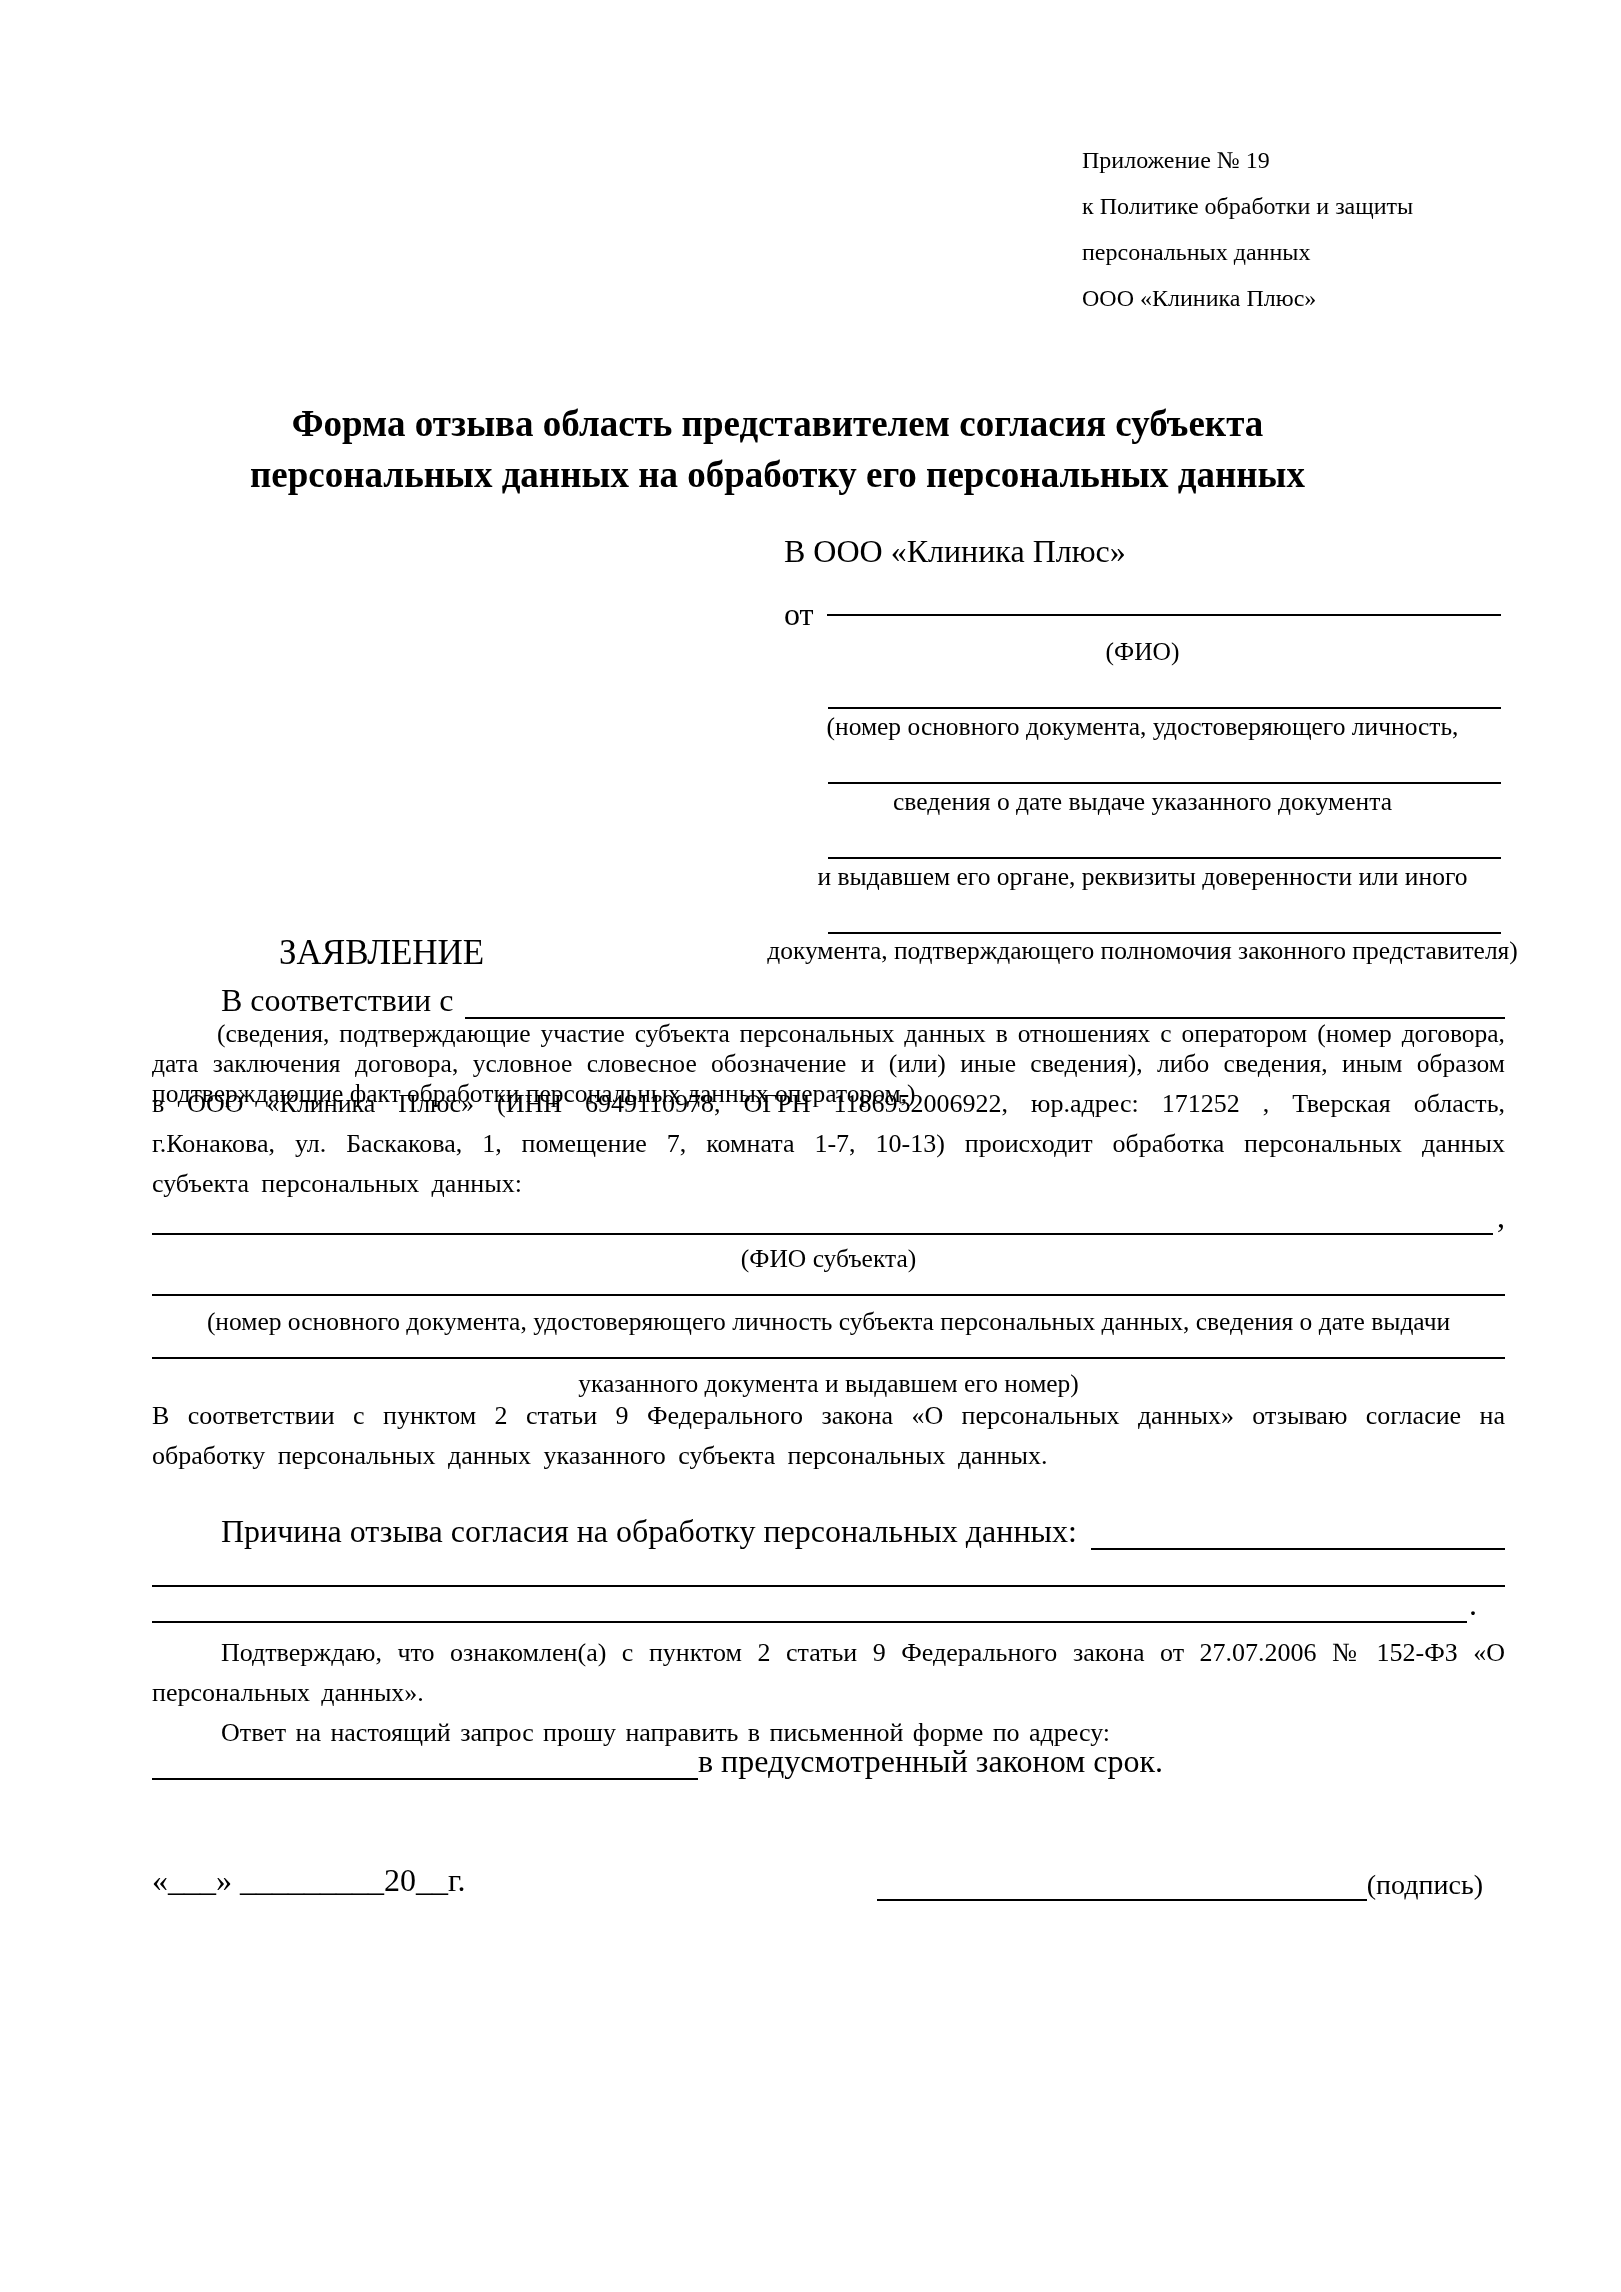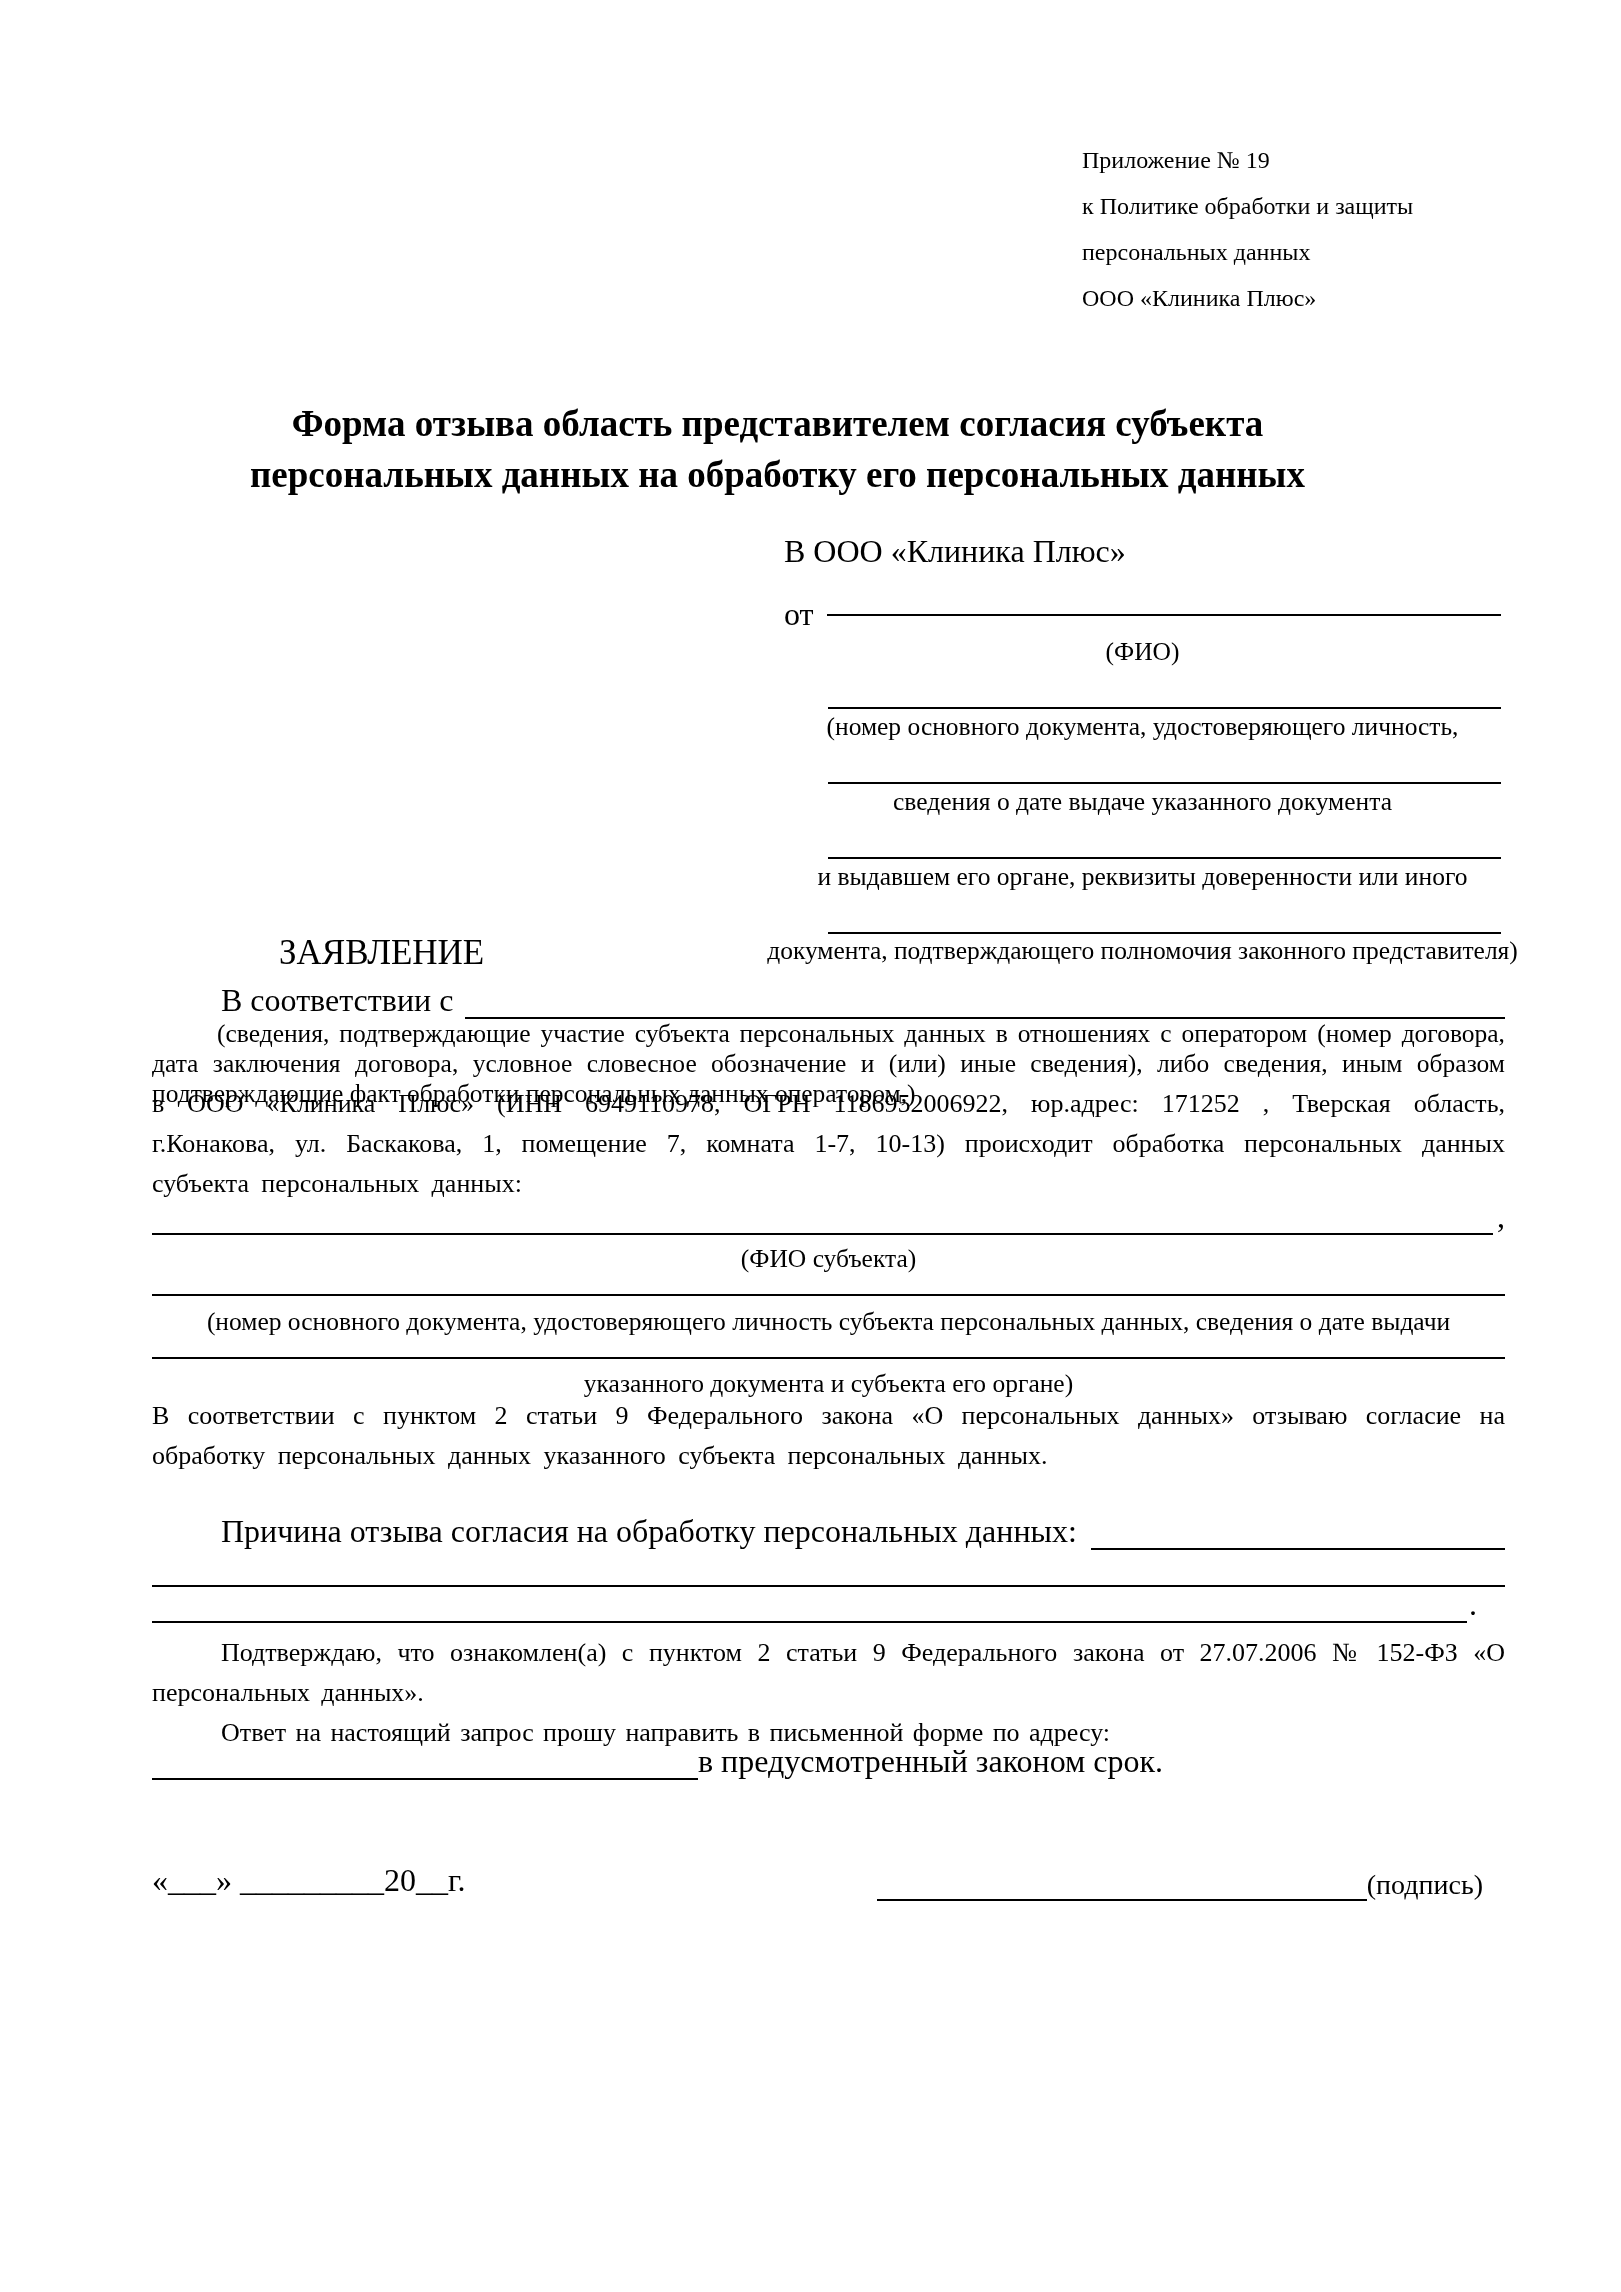--- a/index.html
+++ b/index.html
@@ -208,21 +208,21 @@
   <div class="flex-line comma-row">
     <span class="fill"></span>
     <span class="tail">,</span>
   </div>
   <div class="cap cap-abs cap-subject">(ФИО субъекта)</div>
 
   <div class="hr l2"></div>
   <div class="cap cap-abs cap-doc1">(номер основного документа, удостоверяющего личность субъекта персональных данных, сведения о дате выдачи</div>
 
   <div class="hr l3"></div>
-  <div class="cap cap-abs cap-doc2">указанного документа и субъекта его органе)</div>
+  <div class="cap cap-abs cap-doc2">указанного документа и выдавшем его номер)</div>
 
   <div class="body-par b2">В соответствии с пунктом 2 статьи 9 Федерального закона «О персональных данных» отзываю согласие на обработку персональных данных указанного субъекта персональных данных.</div>
 
   <div class="flex-line reason">
     <span class="label">Причина отзыва согласия на обработку персональных данных:</span>
     <span class="fill"></span>
   </div>
 
   <div class="hr l4"></div>
 

